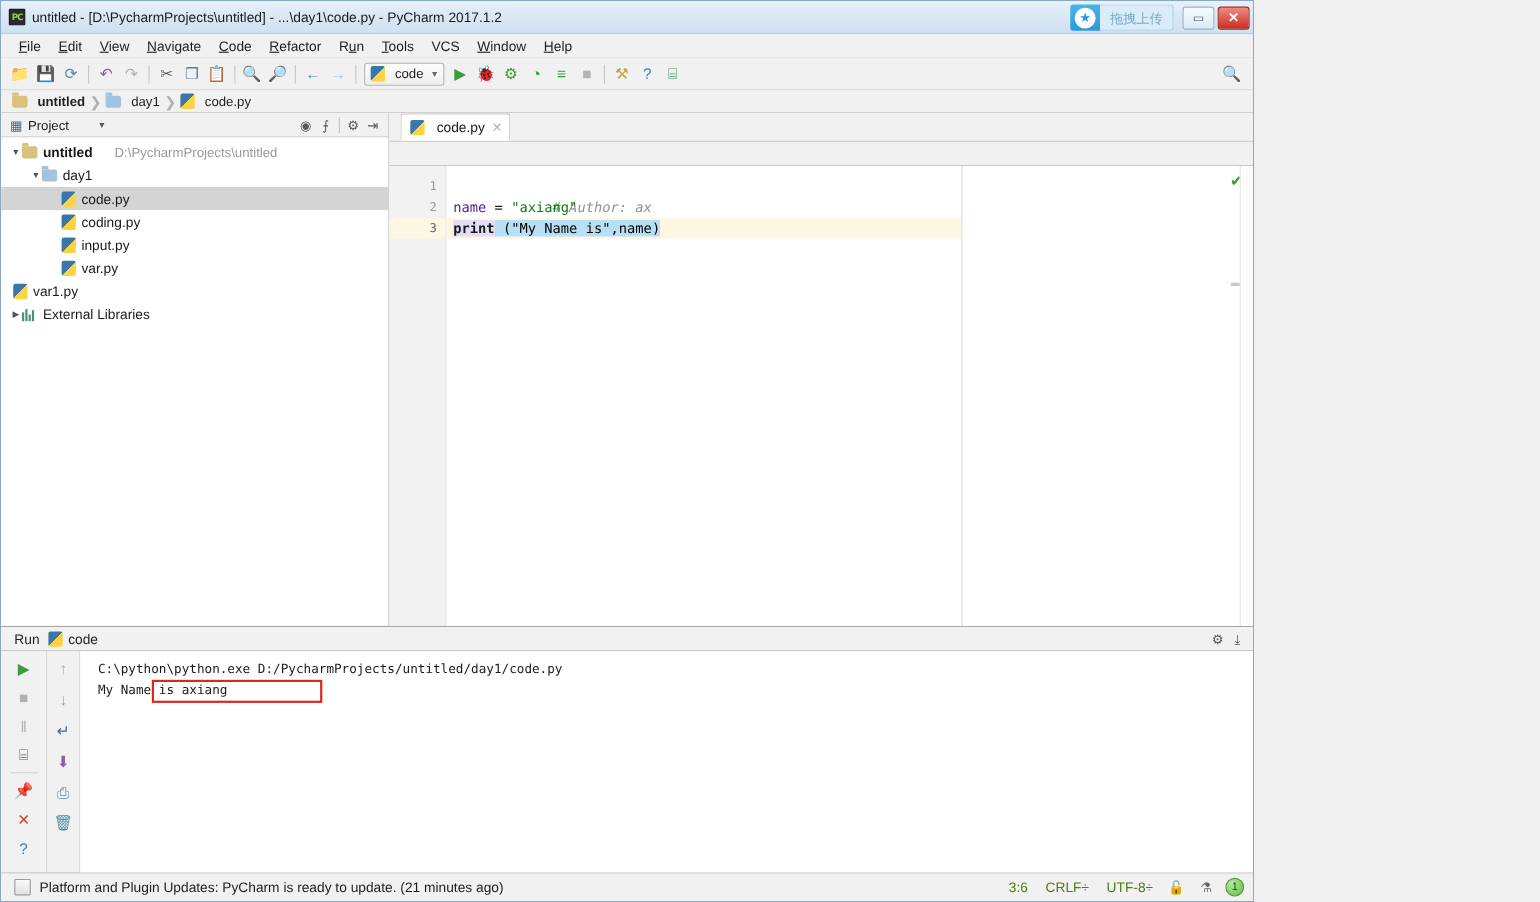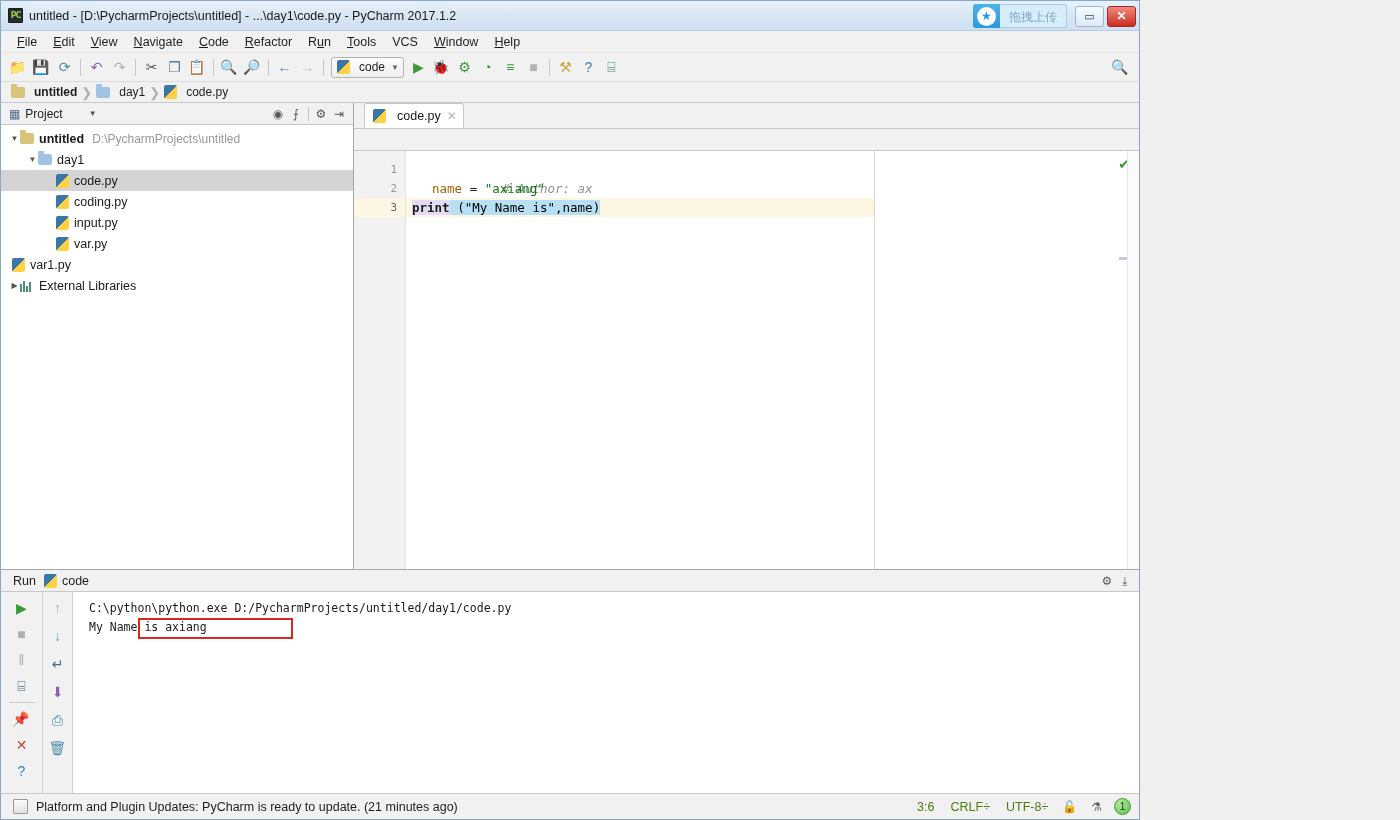--- a/index.html
+++ b/index.html
@@ -189,21 +189,21 @@
     position: relative;
     background: linear-gradient(135deg,#3b76a8 0 50%,#ffd243 50% 100%);
     border-radius: 2px;
   }
   .ico-lib {
     flex: 0 0 14px; margin-right: 5px; height: 12px;
     display: flex; gap: 1px; align-items: flex-end;
   }
   .ico-lib i { display:block; width:2px; background:#4d8f7a; }
   .lbl-b { font-weight: bold; }
-  .path-dim { color: #999; margin-left: 8px; font-size: 12px; }
+  .path-dim { color: #999; margin-left: 20px; font-size: 12px; }
 
   
   .editor { flex: 1; display: flex; flex-direction: column; min-width: 0; background: #fff; }
   .tabstrip {
     height: 26px; flex: 0 0 26px;
     background: #f1f1f1;
     border-bottom: 1px solid #c8c8c8;
     display: flex; align-items: flex-end;
     padding-left: 10px;
   }
@@ -235,21 +235,21 @@
   }
   .gutter .ln.cur { background: #fdf6e3; color: #666; }
   .code {
     flex: 1; background: #fff; padding-top: 9px;
     font-family: "DejaVu Sans Mono", monospace;
     font-size: 12.5px; position: relative; min-width: 0;
   }
   .cline { height: 19px; line-height: 19px; padding-left: 6px; white-space: pre; }
   .cline.cur { background: #fdf6e3; }
   .c-com { color: #8e9196; font-style: italic; }
-  .c-var { color: #a16207; margin-left: 20px; }
+  .c-var { color: #4c1d95; }
   .c-op { color: #1a1a1a; }
   .c-str { color: #0f7a0f; }
   .c-kw { color: #1a1a1a; font-weight: bold; background: #e2dcf5; }
   .c-selbg { background: #b7e0f5; }
   .ed-right {
     width: 265px; flex: 0 0 265px;
     border-left: 1px solid #d9d9d9;
     background: #fff; position: relative;
   }
   .insp-check {

